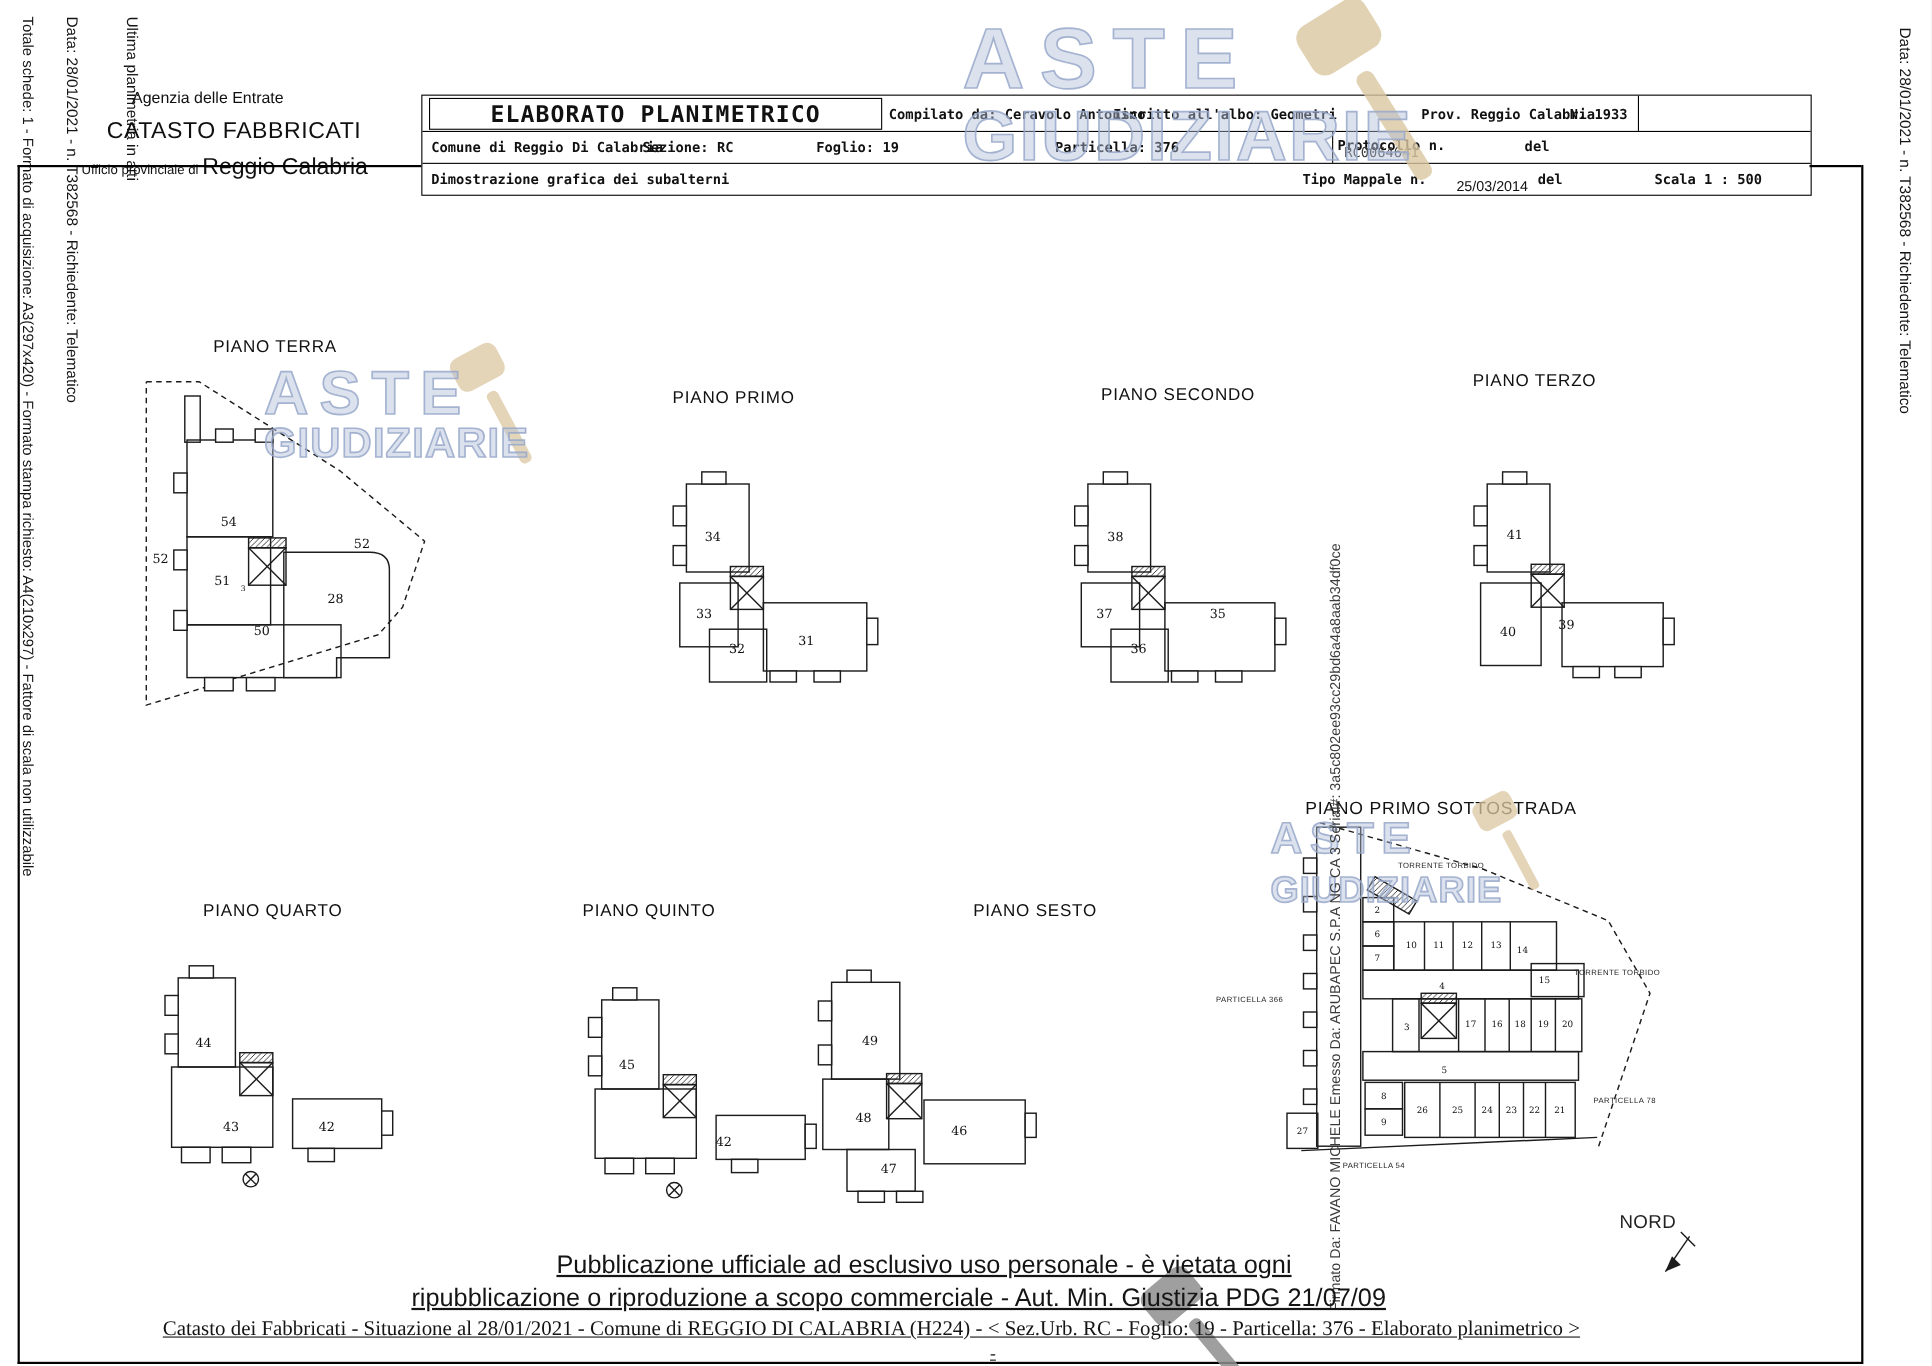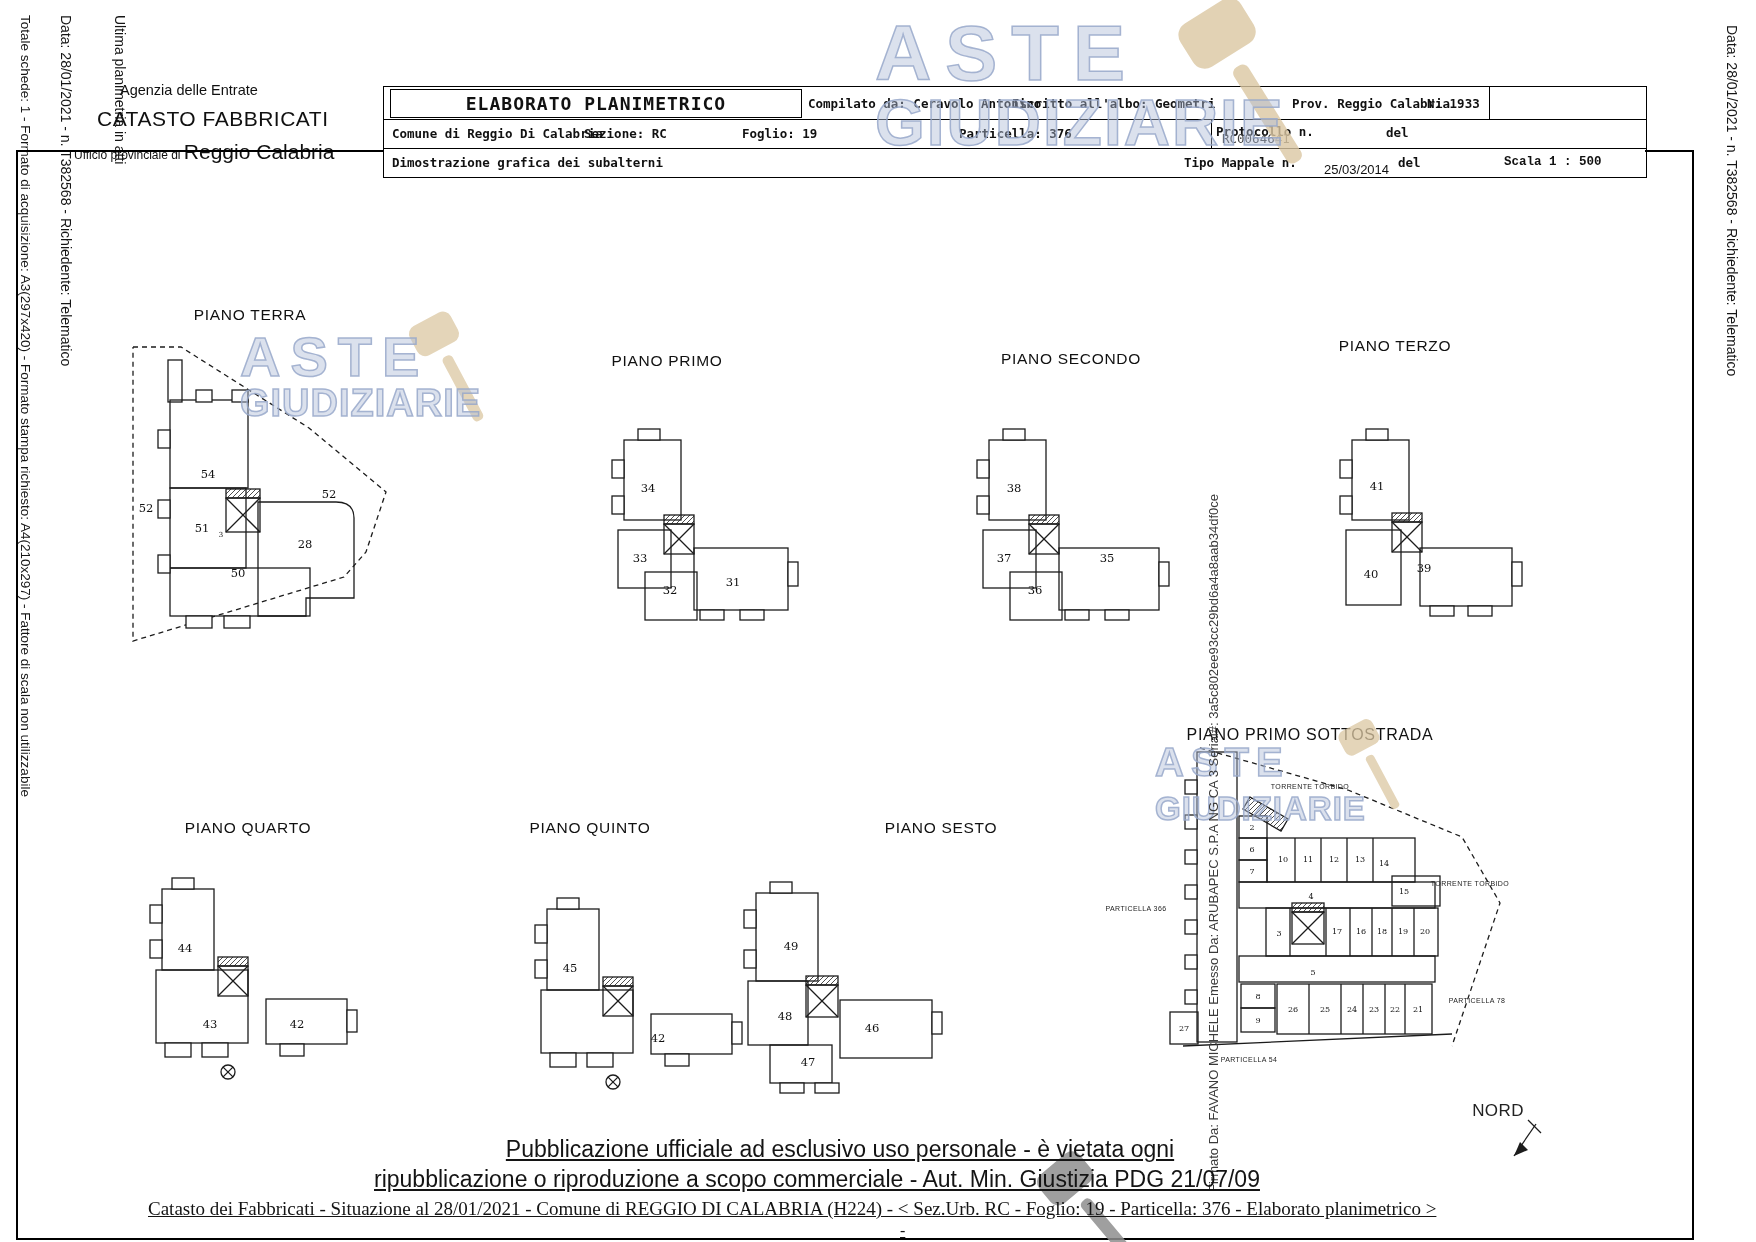--- a/index.html
+++ b/index.html
@@ -11,21 +11,21 @@
   .up{transform:rotate(-90deg);}
   
   .hdr{position:absolute;font-weight:normal;color:#101010;}
   
   .doctable{position:absolute;left:383px;top:86px;width:1262px;height:90px;border:1.6px solid #000;
             font-family:"DejaVu Sans Mono","Liberation Mono",monospace;font-weight:bold;font-size:12.5px;z-index:2;}
   .doctable .hl{position:absolute;left:0;width:100%;border-top:1.4px solid #000;}
   .doctable .vl{position:absolute;border-left:1.4px solid #000;}
   .doctable .cell{position:absolute;white-space:nowrap;}
   .elabbox{position:absolute;border:1.6px solid #000;display:flex;align-items:center;justify-content:center;
-           font-size:18px;letter-spacing:1px;}
+           font-size:21px;letter-spacing:1px;}
   .sansdate{font-family:"Liberation Sans",sans-serif;font-weight:normal;font-size:13px;}
   .overlay{color:#3d3d3d;font-weight:normal;}
   
   .frameline{position:absolute;background:#000;z-index:1;}
   
   #plan-svg{position:absolute;left:0;top:0;z-index:3;}
   .ln{fill:none;stroke:#1c1c1c;stroke-width:1.3;}
   .wf{fill:#ffffff;}
   .hf{fill:url(#hp);}
   .bf{fill:#1c1c1c;stroke:none;}
@@ -79,21 +79,21 @@
     <div class="cell" style="left:200px;top:39px;">Sezione: RC</div>
     <div class="cell" style="left:358px;top:39px;">Foglio: 19</div>
     <div class="cell" style="left:575px;top:39px;">Particella: 376</div>
     <div class="cell" style="left:832px;top:37px;">Protocollo n.</div>
     <div class="cell overlay" style="left:838px;top:44px;">RC0064641</div>
     <div class="cell sansdate" style="left:940px;top:40px;margin-top:35px;">25/03/2014</div>
     <div class="cell" style="left:1002px;top:38px;">del</div>
     <div class="cell" style="left:8px;top:68px;">Dimostrazione grafica dei subalterni</div>
     <div class="cell" style="left:800px;top:68px;">Tipo Mappale n.</div>
     <div class="cell" style="left:1014px;top:68px;">del</div>
-    <div class="cell" style="left:1120px;top:68px;font-family:Liberation Mono, monospace;">Scala 1 : 500</div>
+    <div class="cell" style="left:1120px;top:68px;">Scala 1 : 500</div>
   </div>
 
   <div class="frameline" style="left:16px;top:150px;width:1.6px;height:1090px;"></div>
   <div class="frameline" style="left:16px;top:150px;width:367px;height:1.6px;"></div>
   <div class="frameline" style="left:1645px;top:150px;width:47px;height:1.6px;"></div>
   <div class="frameline" style="left:1692px;top:150px;width:1.6px;height:1090px;"></div>
   <div class="frameline" style="left:16px;top:1238px;width:1677px;height:1.6px;"></div>
 
   <svg id="plan-svg" width="1756" height="1242" viewBox="0 0 1756 1242">
     <defs>

